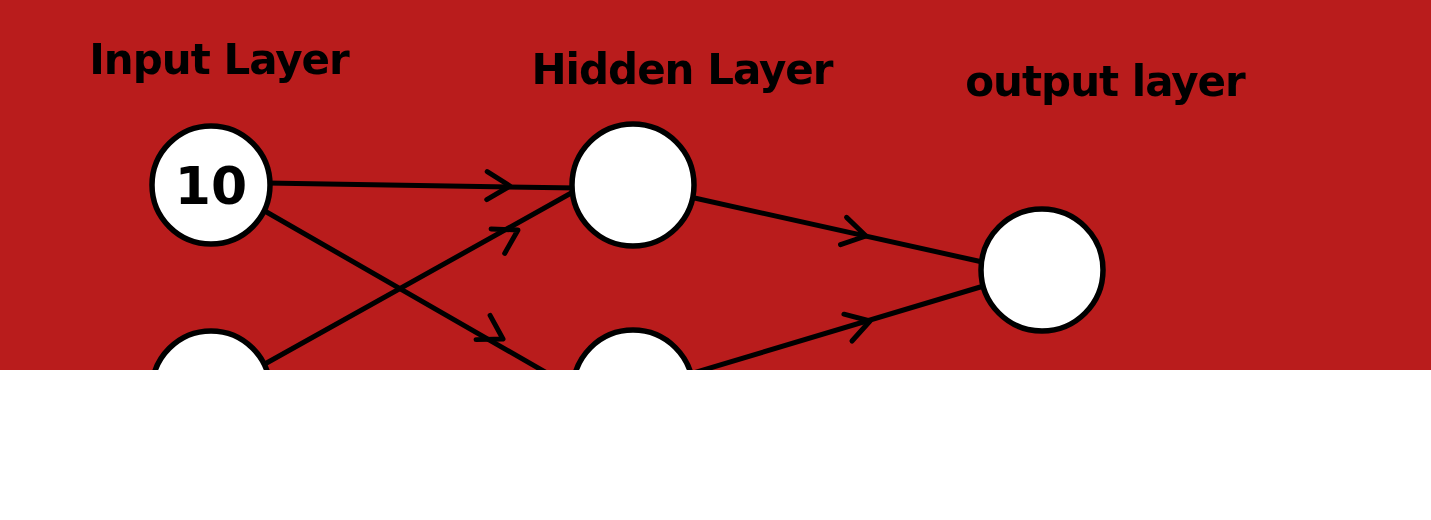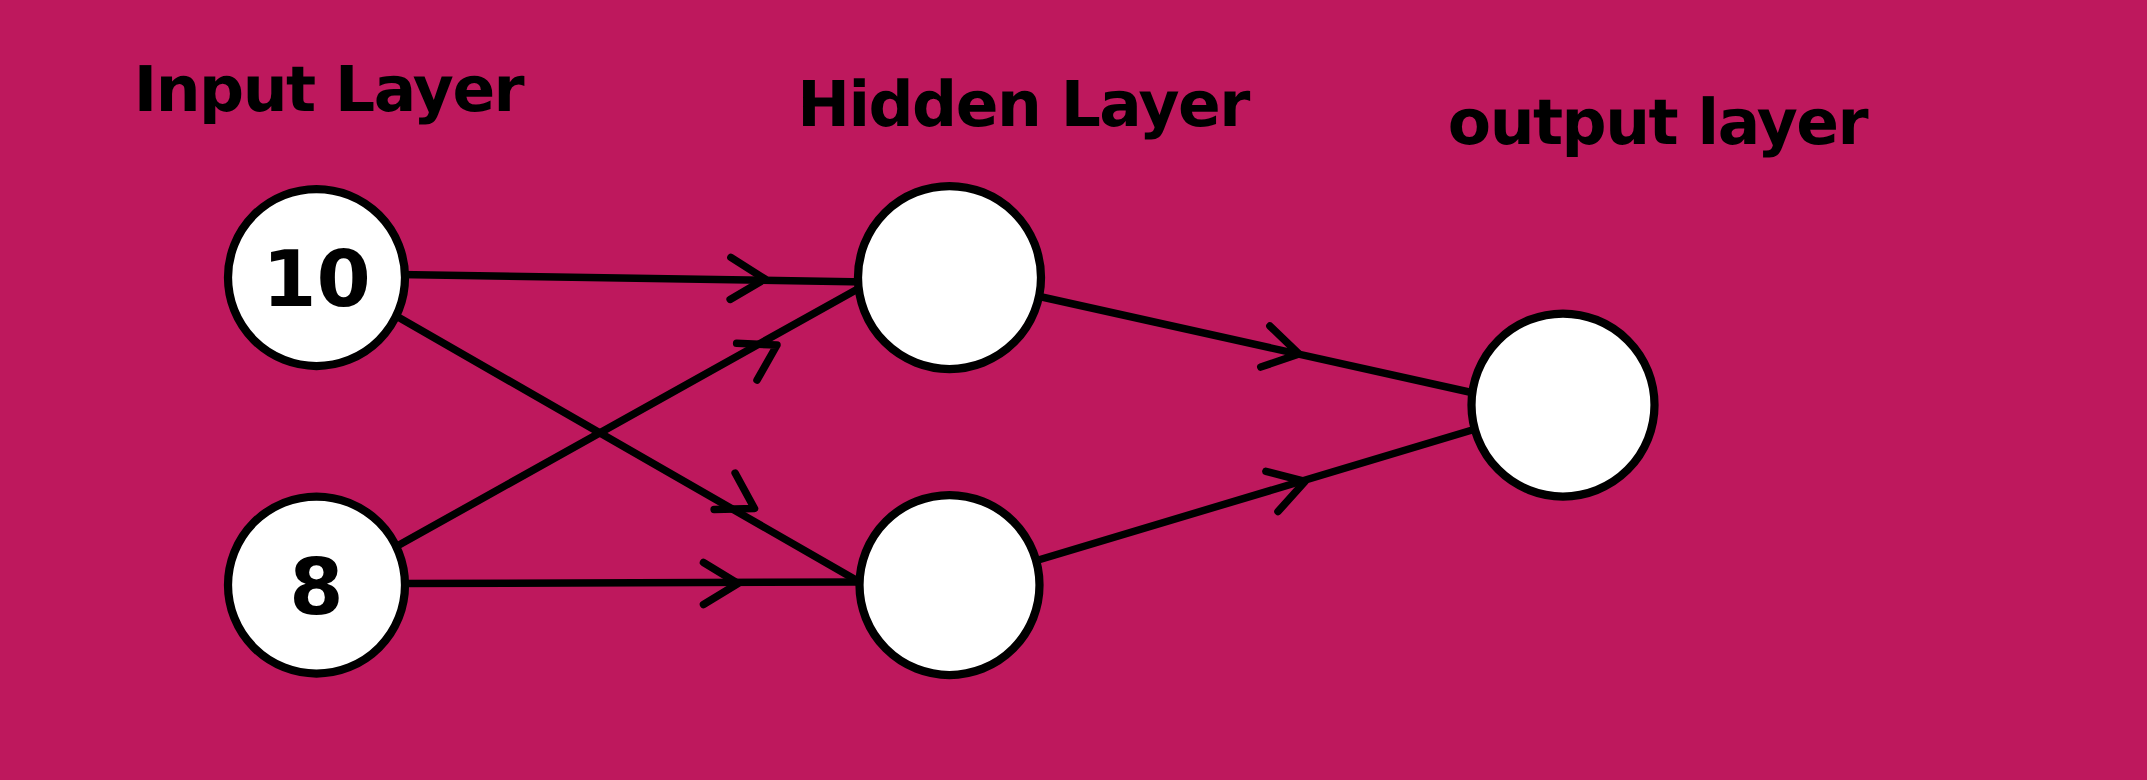--- a/index.html
+++ b/index.html
@@ -3,22 +3,22 @@
 <meta charset="utf-8">
 <style>
   html, body {
     margin: 0;
     padding: 0;
     background: #ffffff;
   }
   .canvas {
     position: relative;
     width: 1431px;
-    height: 520px;
-    background: #be185d;
+    height: 370px;
+    background: #b91c1c;
     overflow: hidden;
     font-family: "DejaVu Sans", sans-serif;
   }
   svg { display: block; }
   .layer-label {
     font-family: "DejaVu Sans", sans-serif;
     font-size: 42px;
     font-weight: bold;
     letter-spacing: -1px;
     fill: #000000;

